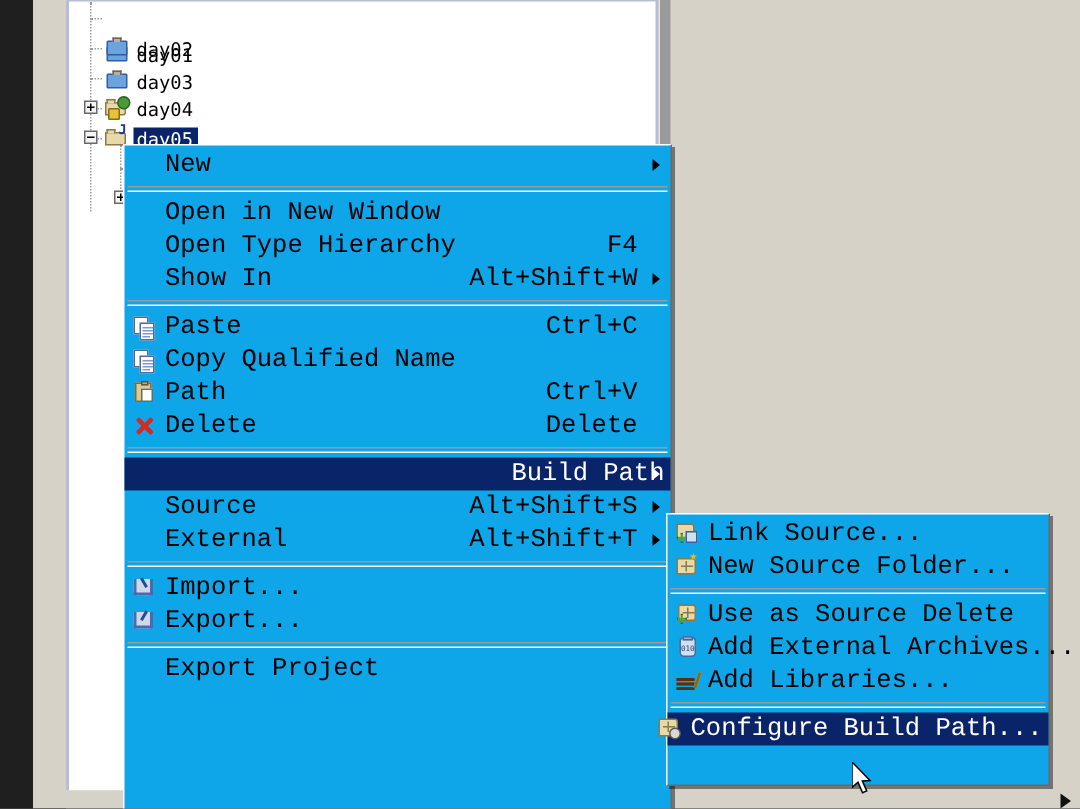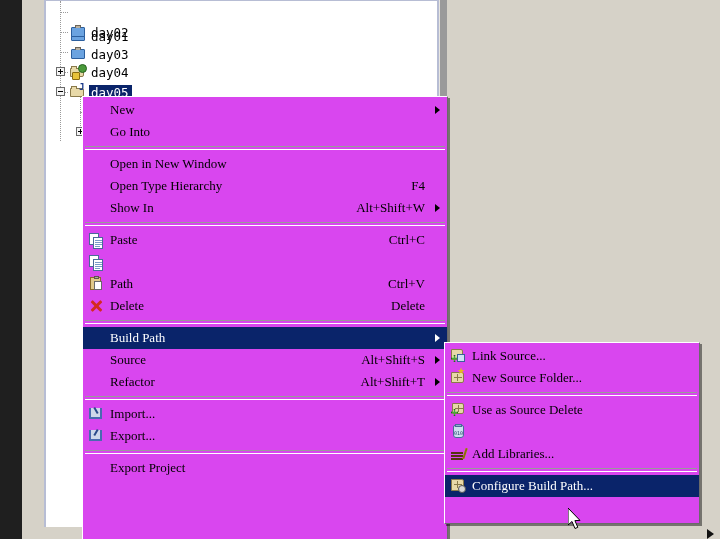--- a/index.html
+++ b/index.html
@@ -213,46 +213,47 @@
     width: 2px; height: 11px;
     background: #e8c23a;
     border: 1px solid #8a6b10;
     transform: rotate(18deg);
     box-sizing: border-box;
   }
 
   
   .menu {
     position: absolute;
-    background: #d946ef;
+    background: #0ea5e9;
     border: 1px solid #ffffff;
     border-right-color: #6a6a6a;
     border-bottom-color: #6a6a6a;
     box-shadow: 2px 2px 0 rgba(0,0,0,0.45);
     box-sizing: border-box;
-    font-family: Liberation Serif, serif;
-    font-size: 13px;
+    font-family: Liberation Mono, monospace;
+    font-size: 17px;
     color: #000;
     padding: 2px 0;
   }
   #main-menu  { left: 82px; top: 96px; width: 366px; height: 444px; }
   #sub-menu   { left: 444px; top: 342px; width: 256px; height: 182px; }
 
   .menu-item {
     position: relative;
     display: flex;
     align-items: center;
     height: 22px;
     padding: 0 4px 0 5px;
     white-space: nowrap;
     cursor: default;
   }
   .menu-item.highlight {
     background: #0a246a;
     color: #ffffff;
+    justify-content: flex-end;
   }
   .mi-icon {
     position: relative;
     width: 18px; height: 16px;
     flex: 0 0 18px;
     margin-right: 4px;
   }
   .mi-label { flex: 0 0 auto; }
   .mi-accel {
     position: absolute;
@@ -610,24 +611,20 @@
 </div>
 
 <div id="desktop-left-band"></div>
 
 <div id="main-menu" class="menu">
     <div class="menu-item">
       <span class="mi-icon"></span>
       <span class="mi-label">New</span>
       <span class="mi-arrow"></span>
     </div>
-    <div class="menu-item">
-      <span class="mi-icon"></span>
-      <span class="mi-label">Go Into</span>
-    </div>
     <div class="separator"></div>
     <div class="menu-item">
       <span class="mi-icon"></span>
       <span class="mi-label">Open in New Window</span>
     </div>
     <div class="menu-item">
       <span class="mi-icon"></span>
       <span class="mi-label">Open Type Hierarchy</span>
       <span class="mi-accel">F4</span>
     </div>
@@ -642,20 +639,21 @@
       <span class="mi-icon">
         <span class="ic-copy"></span>
       </span>
       <span class="mi-label">Paste</span>
       <span class="mi-accel">Ctrl+C</span>
     </div>
     <div class="menu-item">
       <span class="mi-icon">
         <span class="ic-copyq"></span>
       </span>
+      <span class="mi-label">Copy Qualified Name</span>
     </div>
     <div class="menu-item">
       <span class="mi-icon">
         <span class="ic-paste"></span>
       </span>
       <span class="mi-label">Path</span>
       <span class="mi-accel">Ctrl+V</span>
     </div>
     <div class="menu-item">
       <span class="mi-icon">
@@ -671,21 +669,21 @@
       <span class="mi-arrow"></span>
     </div>
     <div class="menu-item">
       <span class="mi-icon"></span>
       <span class="mi-label">Source</span>
       <span class="mi-accel">Alt+Shift+S</span>
       <span class="mi-arrow"></span>
     </div>
     <div class="menu-item">
       <span class="mi-icon"></span>
-      <span class="mi-label">Refactor</span>
+      <span class="mi-label">External</span>
       <span class="mi-accel">Alt+Shift+T</span>
       <span class="mi-arrow"></span>
     </div>
     <div class="separator"></div>
     <div class="menu-item">
       <span class="mi-icon">
         <span class="ic-impexp in">
           <span></span>
         </span>
       </span>
@@ -723,20 +721,21 @@
     <div class="menu-item">
       <span class="mi-icon">
         <span class="ic-usesrcfolder"></span>
       </span>
       <span class="mi-label">Use as Source Delete</span>
     </div>
     <div class="menu-item">
       <span class="mi-icon">
         <span class="ic-jar"></span>
       </span>
+      <span class="mi-label">Add External Archives...</span>
     </div>
     <div class="menu-item">
       <span class="mi-icon">
         <span class="ic-libs">
           <i></i>
           <i></i>
           <i></i>
           <span class="pen"></span>
         </span>
       </span>

